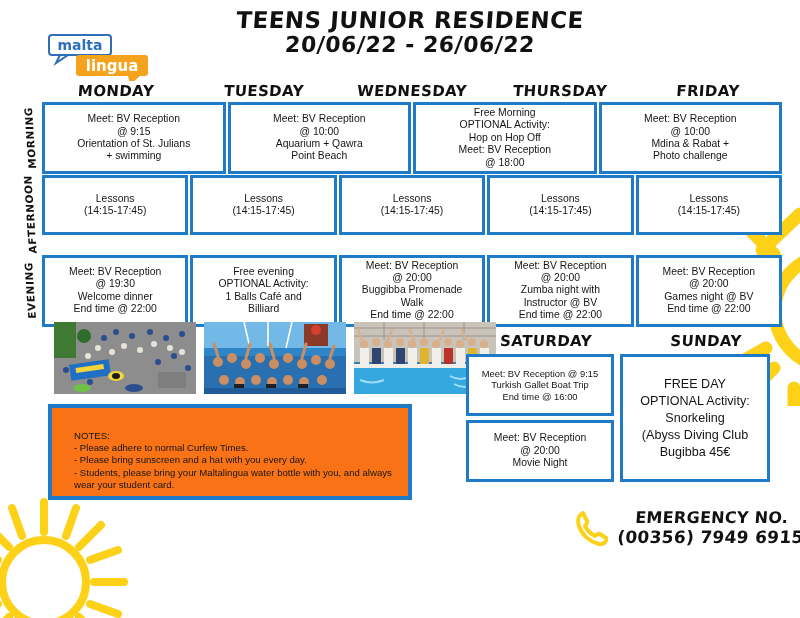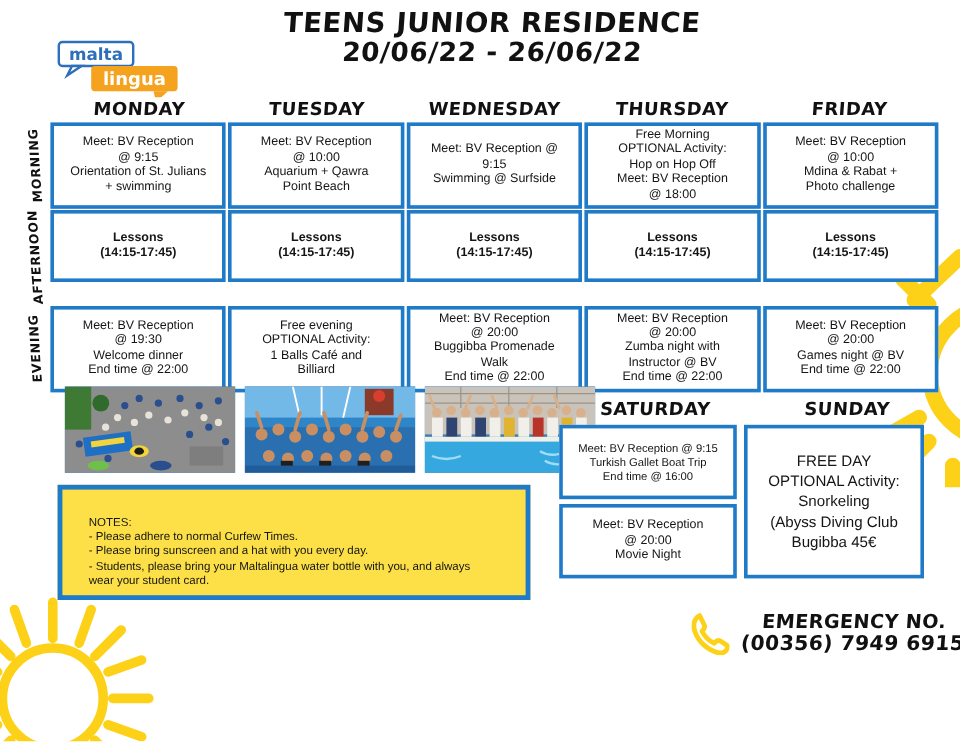--- a/index.html
+++ b/index.html
@@ -133,21 +133,21 @@
     text-align: center;
     padding: 3px 4px;
     margin-right: 2px;
     font-size: 10.4px;
     line-height: 12.4px;
     color: #151515;
   }
   .cell:last-child { margin-right: 0; }
 
   .row-morning .cell   { height: 72px; }
-  .row-afternoon .cell { height: 60px; font-weight: bold; }
+  .row-afternoon .cell { height: 60px; }
   .row-evening .cell   { height: 72px; }
 
   .cell p { margin: 0; }
 
   
   .photos {
     position: absolute;
     left: 54px;
     top: 322px;
     display: flex;
@@ -161,24 +161,24 @@
     position: relative;
     background: #3a7fb5;
   }
   .photo svg { display: block; }
 
   
   .notes {
     position: absolute;
     left: 48px;
     top: 404px;
-    width: 394px;
+    width: 364px;
     height: 96px;
     border: 4px solid #1f7ac8;
-    background: #fde047;
+    background: #f97316;
     z-index: 2;
     padding: 22px 0 0 22px;
   }
   .notes-body {
     font-size: 9.6px;
     line-height: 12.2px;
     color: #151515;
     white-space: pre-line;
   }
 
@@ -331,25 +331,20 @@
 Orientation of St. Julians
 + swimming</p>
             </div>
           <div class="cell">
               <p style="white-space: pre-line;">Meet: BV Reception
 @ 10:00
 Aquarium + Qawra
 Point Beach</p>
             </div>
           <div class="cell">
-              <p style="white-space: pre-line;">Meet: BV Reception @
-9:15
-Swimming @ Surfside</p>
-            </div>
-          <div class="cell">
               <p style="white-space: pre-line;">Free Morning
 OPTIONAL Activity:
 Hop on Hop Off
 Meet: BV Reception
 @ 18:00</p>
             </div>
           <div class="cell">
               <p style="white-space: pre-line;">Meet: BV Reception
 @ 10:00
 Mdina &amp; Rabat +

